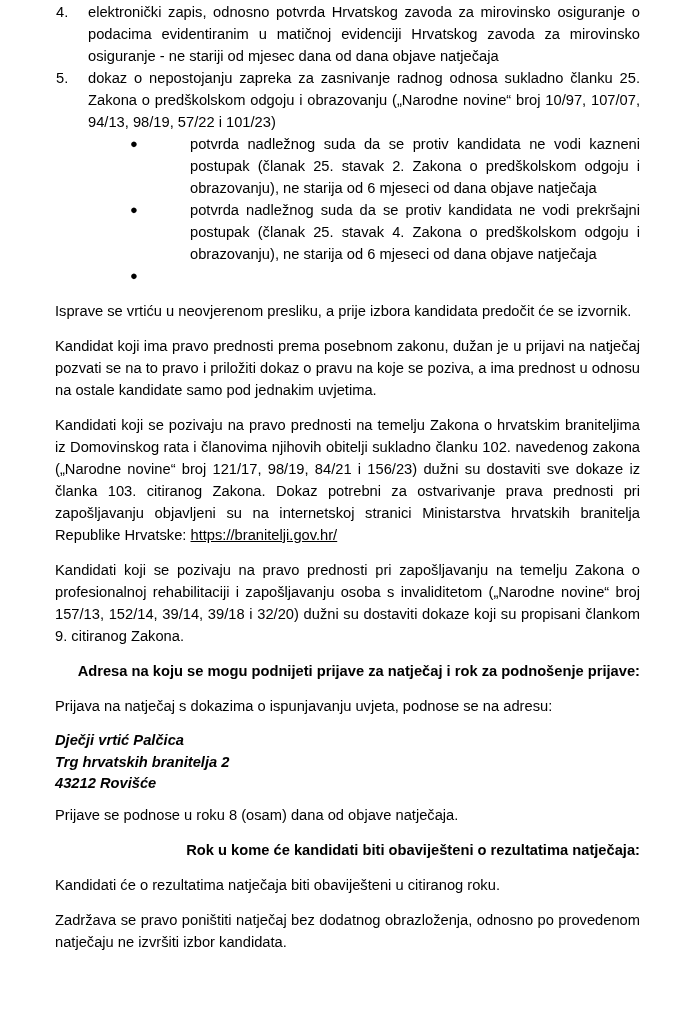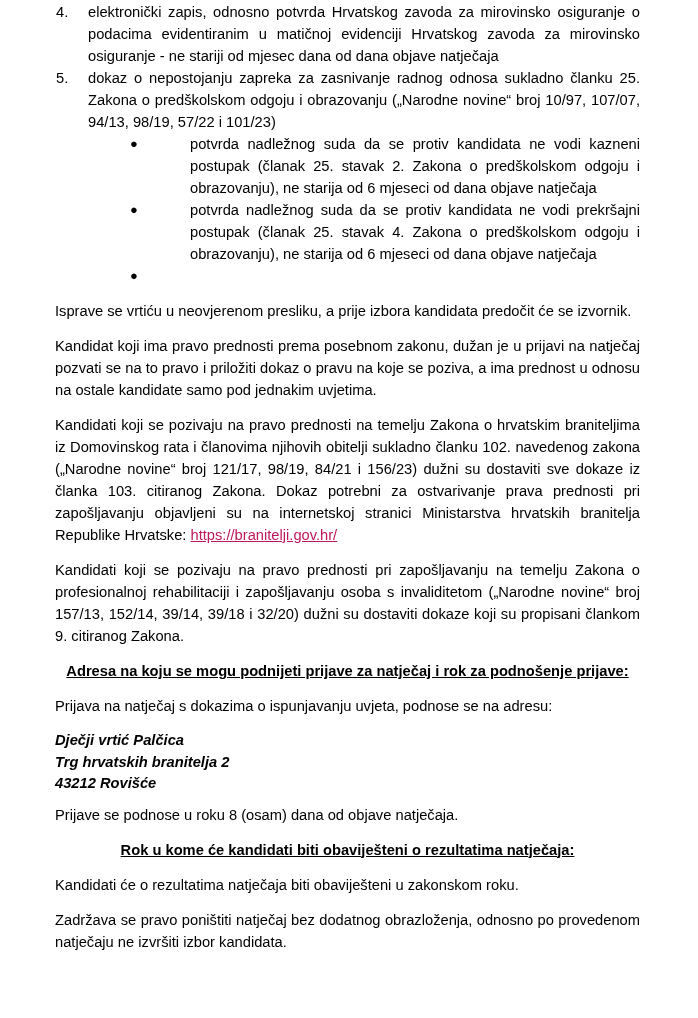--- a/index.html
+++ b/index.html
@@ -45,40 +45,39 @@
     flex: 0 0 28px;
     font-size: 13px;
   }
   .bullet-item .txt {
     flex: 1;
     text-align: justify;
     margin-left: 32px;
   }
   .heading {
     font-weight: bold;
-    text-decoration: underline;
-    text-align: center;
+    text-align: right;
   }
   .address {
     text-align: left;
     font-weight: bold;
     font-style: italic;
     line-height: 21.5px;
     margin: 0 0 9px 0;
   }
   .naznaka-prefix {
     font-weight: normal;
     font-style: normal;
   }
   .naznaka-text {
     font-weight: bold;
     font-style: italic;
   }
   a.link {
-    color: #be185d;
+    color: #000000;
     text-decoration: underline;
     cursor: pointer;
   }
 </style>
 </head>
 <body>
 
 <div class="page">
 
   <div class="numlist">
@@ -119,17 +118,17 @@
   <div class="address">
     <div>Dječji vrtić Palčica</div>
     <div>Trg hrvatskih branitelja 2</div>
     <div>43212 Rovišće</div>
   </div>
 
   <p>Prijave se podnose u roku 8 (osam) dana od objave natječaja.</p>
 
   <p class="heading">Rok u kome će kandidati biti obaviješteni o rezultatima natječaja:</p>
 
-  <p>Kandidati će o  rezultatima natječaja biti obaviješteni u zakonskom roku.</p>
+  <p>Kandidati će o  rezultatima natječaja biti obaviješteni u citiranog roku.</p>
 
   <p>Zadržava se pravo poništiti natječaj bez dodatnog obrazloženja, odnosno po provedenom natječaju ne izvršiti izbor kandidata.</p>
 
 </div>
 
 </body></html>

